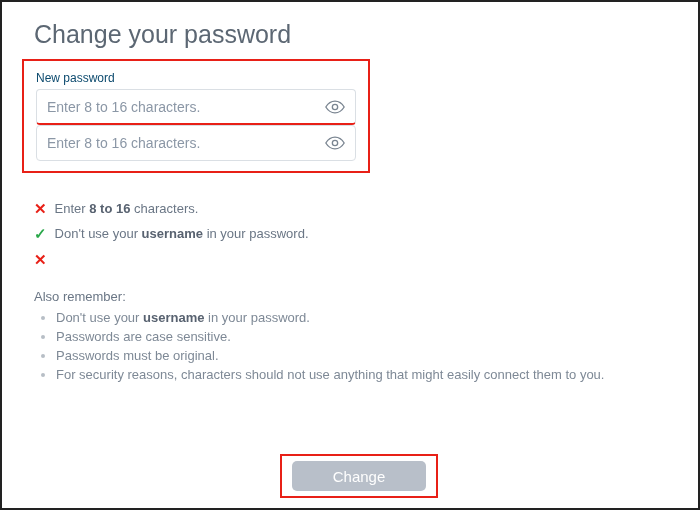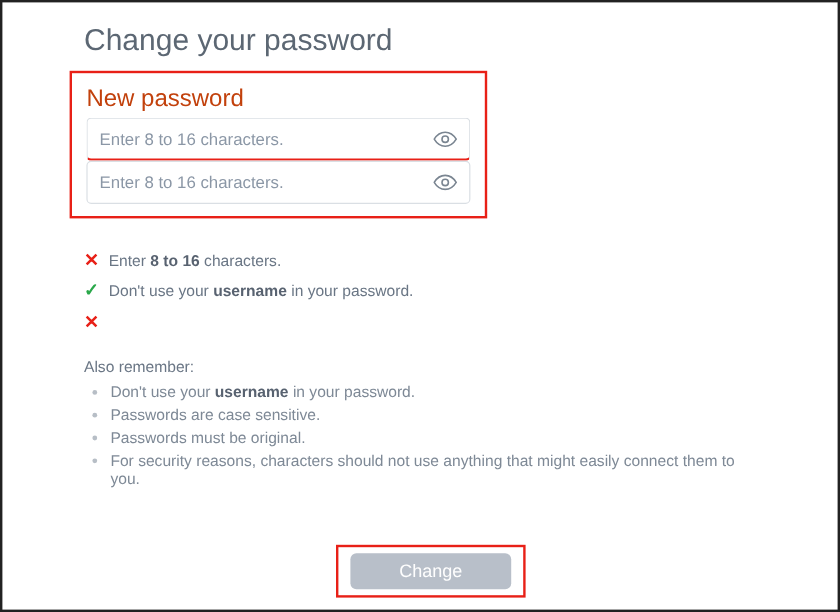--- a/index.html
+++ b/index.html
@@ -8,38 +8,38 @@
       font-family: -apple-system, BlinkMacSystemFont, "Segoe UI", Arial, sans-serif;
       background: #fff;
       width: 700px;
       height: 510px;
       border: 2px solid #222;
       box-sizing: border-box;
       position: relative;
       color: #5d6b7a;
     }
     .content {
-      padding: 18px 68px;
+      padding: 18px 32px;
     }
     .page-title {
       font-size: 25px;
       font-weight: 400;
       color: #5c6773;
       margin-bottom: 10px;
     }
     .input-region {
       border: 2px solid #e82017;
       padding: 4px 12px 10px 12px;
       width: 348px;
       box-sizing: border-box;
       margin-left: -12px;
     }
     .field-label {
-      font-size: 20px;
-      color: #c2410c;
+      font-size: 12px;
+      color: #0c4a6e;
       margin-top: 6px;
       margin-bottom: 4px;
     }
     .input-wrap {
       position: relative;
       width: 320px;
       height: 36px;
       border: 1px solid #dadfe4;
       border-radius: 4px;
       box-sizing: border-box;

